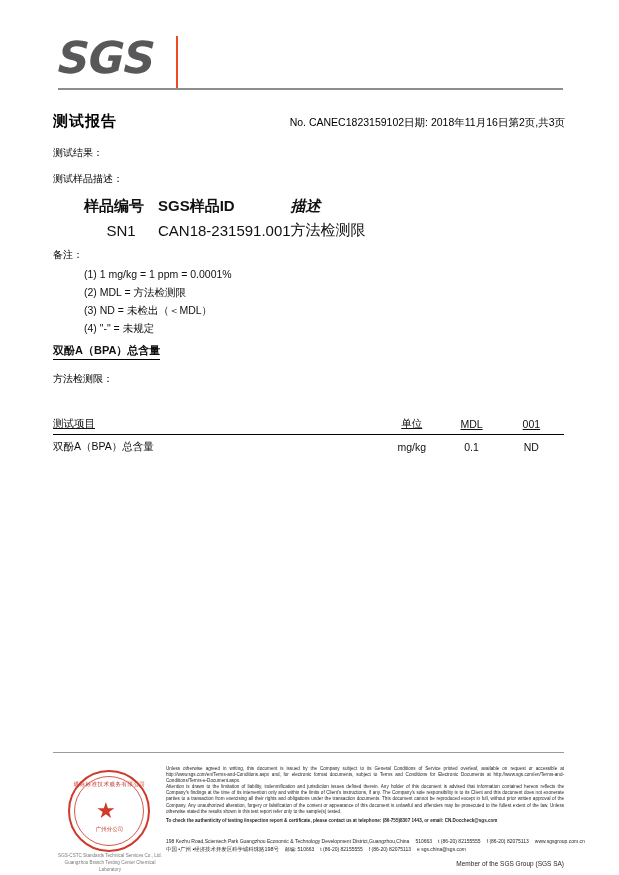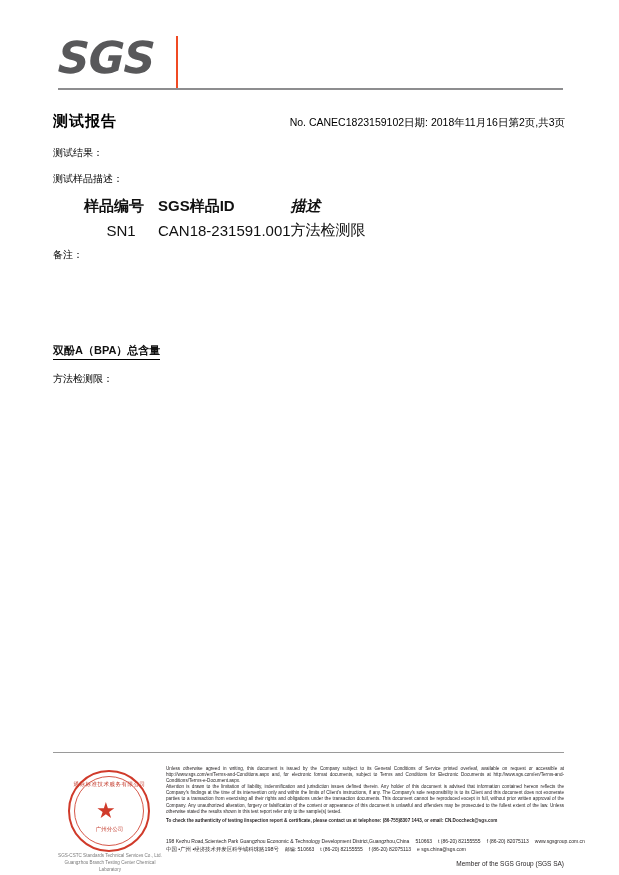--- a/index.html
+++ b/index.html
@@ -325,25 +325,57 @@
     <tbody>
       <tr>
         <td class="cell-center">SN1</td>
         <td>CAN18-231591.001</td>
         <td>方法检测限</td>
       </tr>
     </tbody>
   </table>
 
   <div class="lbl" id="remark-label">备注：</div>
+  <div class="remarks">
+    <div class="remark-item">(1) 1 mg/kg = 1 ppm = 0.0001%</div>
+    <div class="remark-item">(2) MDL = 方法检测限</div>
+    <div class="remark-item">(3) ND = 未检出（＜MDL）</div>
+    <div class="remark-item">(4) "-" = 未规定</div>
+  </div>
 
   <div class="section-head">双酚A（BPA）总含量</div>
 
   <div class="lbl" id="method-label">方法检测限：</div>
 
+  <table class="result-table">
+    <thead>
+      <tr>
+        <th class="rt-item">
+          <span class="hdr-underline">测试项目</span>
+        </th>
+        <th class="rt-unit">
+          <span class="hdr-underline">单位</span>
+        </th>
+        <th class="rt-mdl">
+          <span class="hdr-underline">MDL</span>
+        </th>
+        <th class="rt-res">
+          <span class="hdr-underline">001</span>
+        </th>
+      </tr>
+    </thead>
+    <tbody>
+      <tr>
+        <td>双酚A（BPA）总含量</td>
+        <td class="c">mg/kg</td>
+        <td class="c">0.1</td>
+        <td class="c">ND</td>
+      </tr>
+    </tbody>
+  </table>
 
   <div class="footer-rule"></div>
 
   <div class="stamp">
     <div class="stamp-circle"></div>
     <div class="stamp-inner"></div>
     <div class="stamp-cn">通标标准技术服务有限公司</div>
     <div class="stamp-star">★</div>
     <div class="stamp-cn2">广州分公司</div>
     <div class="stamp-caption">SGS-CSTC Standards Technical Services Co., Ltd. Guangzhou Branch Testing Center Chemical Laboratory</div>

